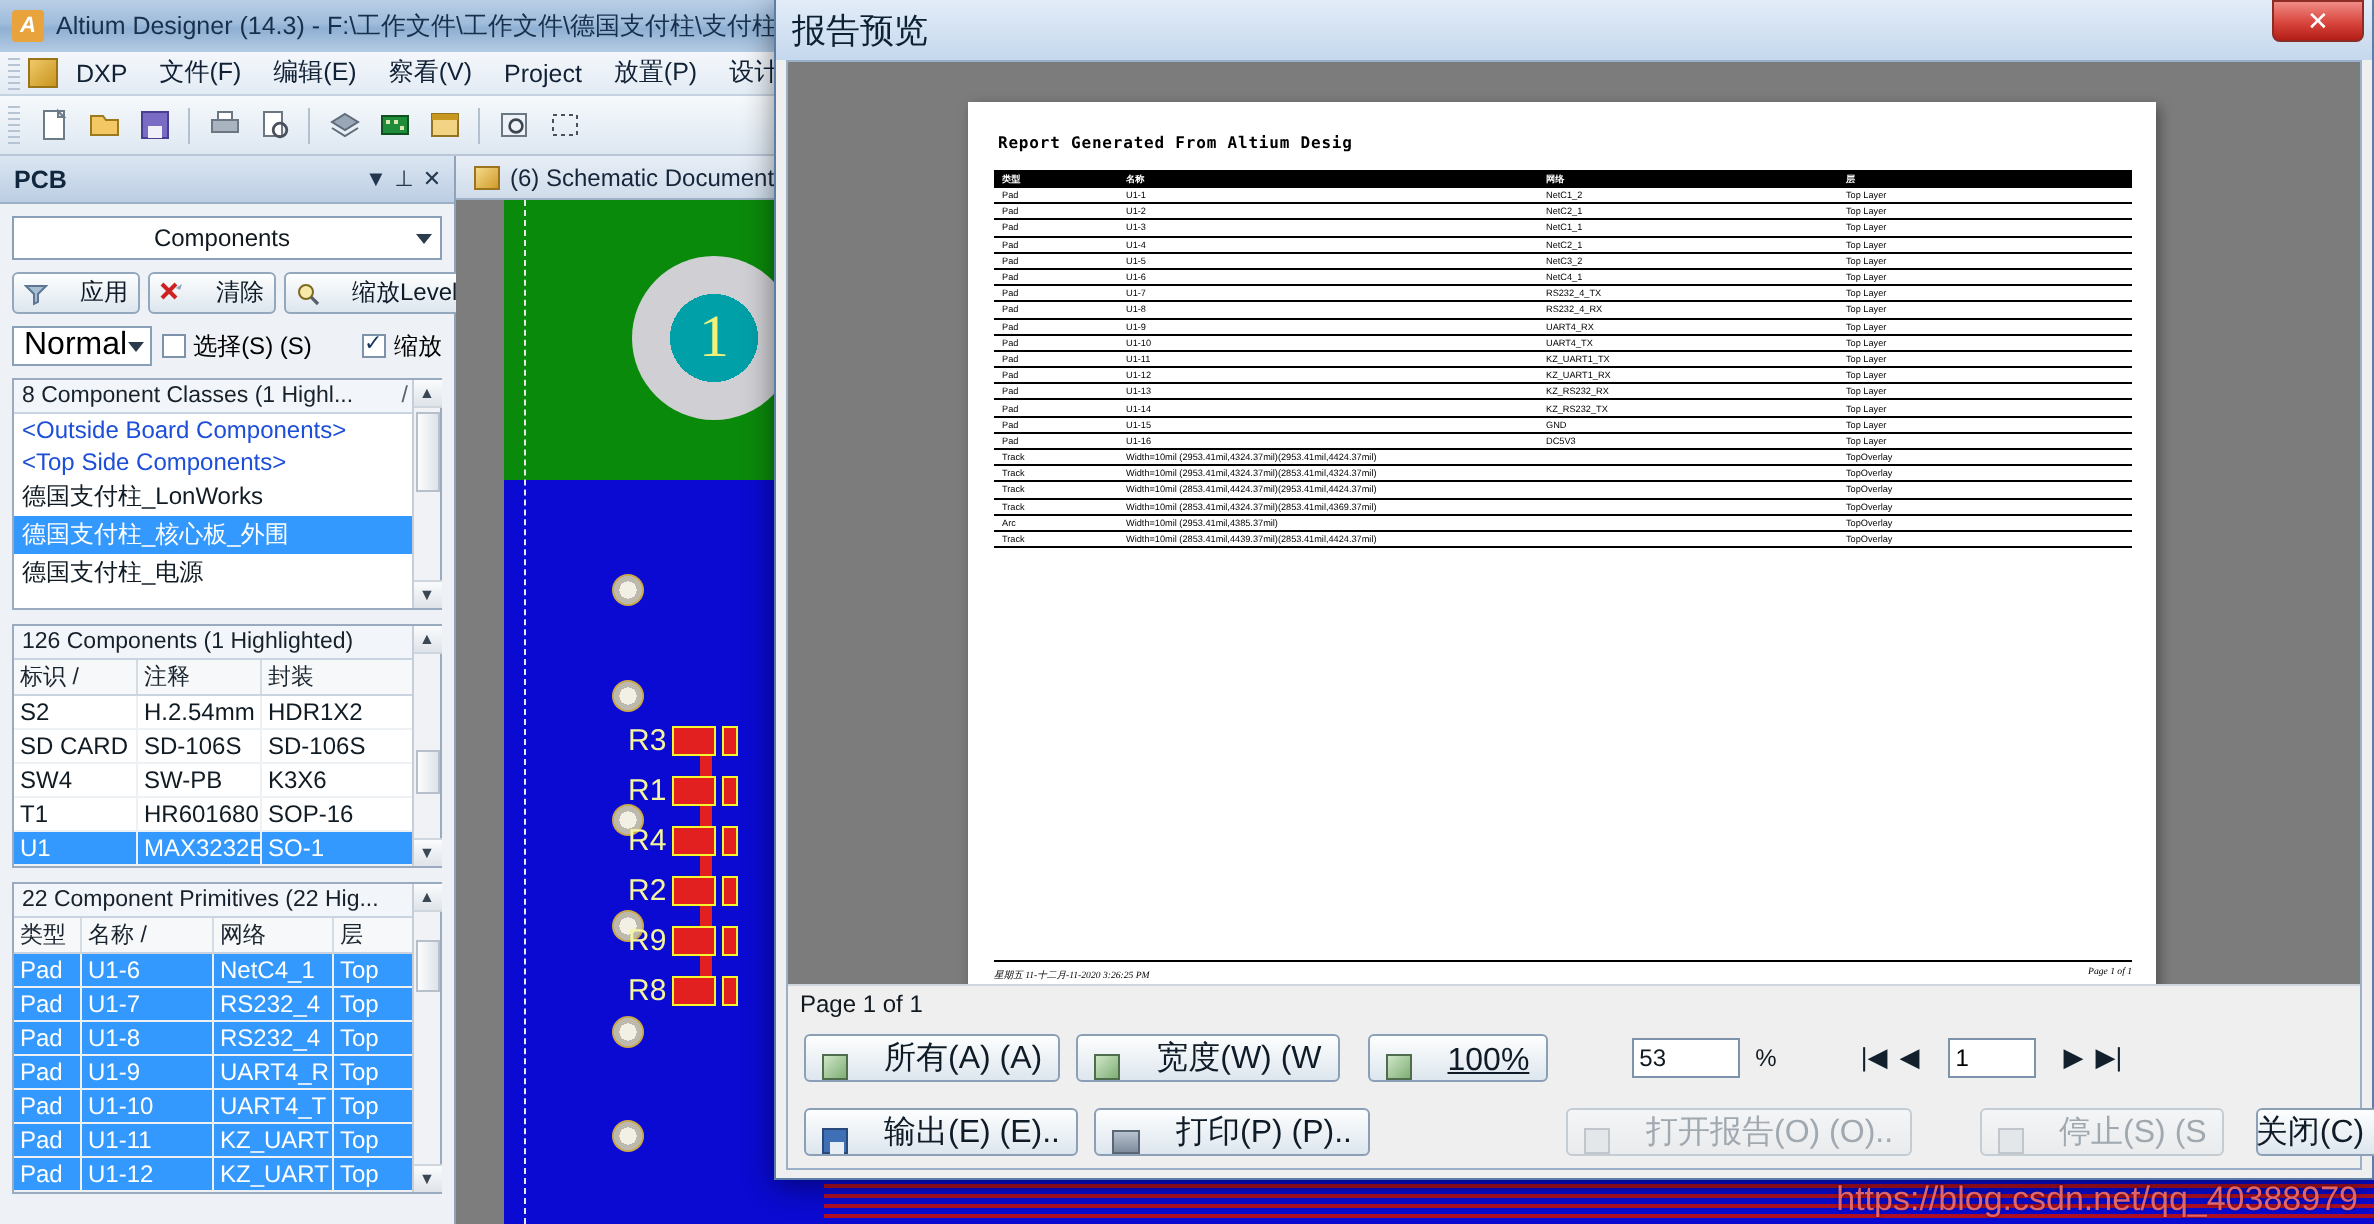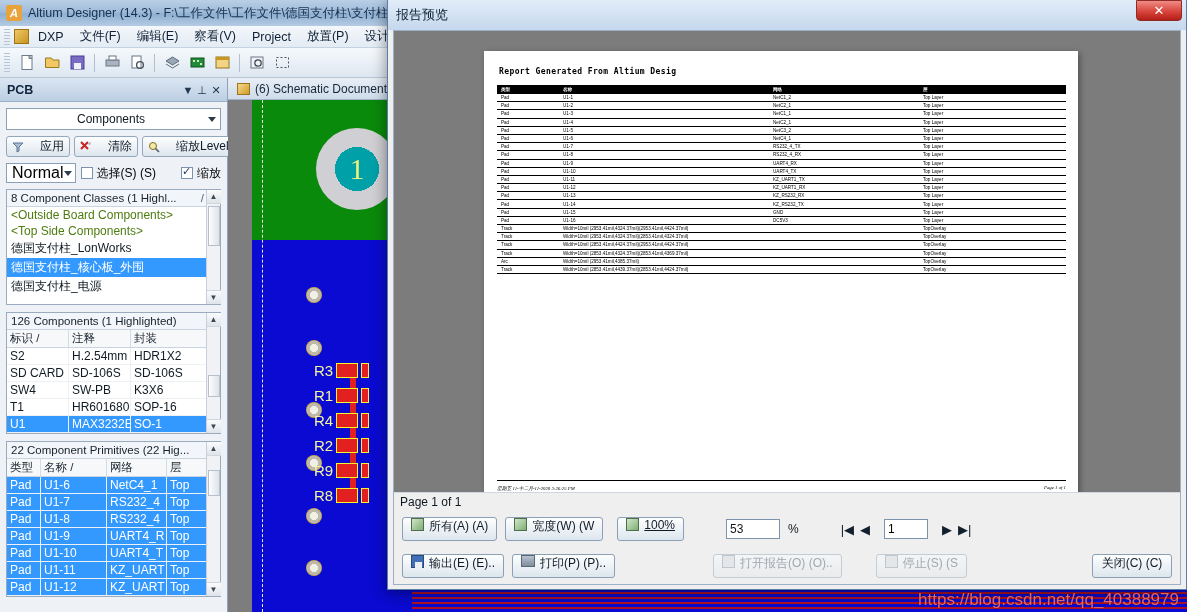--- a/index.html
+++ b/index.html
@@ -93,21 +93,21 @@
     margin-top: 6px; border: 1px solid #9aabbf; background: #fff; position: relative;
     display: flex; flex-direction: column;
   }
   .lb-head {
     font-size: 11.5px; color: #17212b; padding: 2px 4px;
     background: #f2f5f9; border-bottom: 1px solid #c9d4e0; display:flex;
   }
   .lb-head .sortmark { margin-left:auto; padding-right: 12px; color:#54636f; }
   .lb-rows { flex: 1; overflow: hidden; }
   .lb-row { font-size: 12px; padding: 1px 4px; color: #101b24; white-space: nowrap; }
-  .lb-row.dim { color: #4d7c0f; }
+  .lb-row.dim { color: #1d4ed8; }
   .lb-row.sel { background: #3399ff; color: #fff; }
 
   .vscroll {
     position:absolute; right:0; top:0; bottom:0; width: 14px;
     background:#f0f2f5; border-left:1px solid #c6cfd9;
     display:flex; flex-direction:column; align-items:center;
   }
   .vs-arrow { width:14px; height:14px; background: linear-gradient(to bottom,#fafbfc,#dfe4ea);
     border-bottom:1px solid #cfd6de; display:flex;align-items:center;justify-content:center;font-size:8px;color:#3a4754;}
   .vs-arrow.bot { border-bottom:none; border-top:1px solid #cfd6de; margin-top:auto; }
@@ -156,21 +156,21 @@
   .dlg {
     position:absolute; left:387px; top:0px; width:800px; height:590px;
     background:#efefef; border:1px solid #5a7ea8; border-top:none;
     box-shadow: 0 3px 14px rgba(0,0,0,.45);
   }
   .dlg-titlebar {
     height:30px; display:flex; align-items:center; padding-left:8px;
     background: linear-gradient(to bottom, rgba(224,236,250,.85), rgba(186,210,236,.8));
     position:relative;
   }
-  .dlg-title { font-size:13px; color:#0d2135; font-weight:normal; }
+  .dlg-title { font-size:17px; color:#0d2135; font-weight:normal; }
   .dlg-close {
     position:absolute; right:4px; top:0px; width:46px; height:21px;
     background: linear-gradient(to bottom,#f08b86,#d8453c 55%,#b31e16);
     border:1px solid #8c2c24; border-radius:0 0 4px 4px;
     color:#fff; font-size:13px; line-height:19px; text-align:center; cursor:pointer;
   }
   .dlg-body { position:absolute; left:5px; top:30px; right:5px; bottom:4px; background:#efefef;
               border:1px solid #9ab0c8; display:flex; flex-direction:column; }
 
   .preview-scroll { flex:1; background:#7c7c7c; position:relative; overflow:hidden; padding:10px 0 0 0; }
@@ -188,22 +188,22 @@
   .c1 { width:62px; flex:none; } .c2 { width:210px; flex:none; } .c3 { width:150px; flex:none; } .c4 { flex:1; }
   .rep-footline { position:absolute; left:13px; right:12px; bottom:18px; border-top:1px solid #000; }
   .rep-foot { position:absolute; left:13px; right:12px; bottom:8px; display:flex; font-size:4.8px;
               font-style:italic; color:#000; font-family:"Liberation Serif", serif; }
   .rep-foot .right { margin-left:auto; }
 
   .page-status { height:18px; background:#efefef; display:flex; align-items:center; padding-left:6px;
                  font-size:12px; color:#101820; border-top:1px solid #cfd6de; }
   .ctl-row { height:38px; display:flex; align-items:center; padding:0 8px; gap:8px; background:#efefef; }
   .dlg-btn {
-    height:24px; border:1px solid #8ba0b6; border-radius:3px; display:flex; align-items:flex-start; gap:5px;
-    padding:0 8px; font-size:12px; color:#0f1b27; background:linear-gradient(to bottom,#fdfefe,#dde6ee); cursor:default;
+    height:24px; border:1px solid #8ba0b6; border-radius:3px; display:flex; align-items:flex-end; gap:18px;
+    padding:0 8px; font-size:16px; color:#0f1b27; background:linear-gradient(to bottom,#fdfefe,#dde6ee); cursor:default;
     white-space:nowrap;
   }
   .dlg-btn.disabled { color:#a0a8b0; border-color:#c4ccd4; background:linear-gradient(to bottom,#f4f5f6,#e9ebed); }
   .zoom-input { width:54px; height:20px; border:1px solid #7d93ab; background:#fff; font-size:12px;
                 padding:1px 3px; color:#101820; }
   .pct { font-size:12px; color:#101820; }
   .nav { display:flex; align-items:center; gap:6px; margin-left:34px; }
   .nav span { font-size:13px; color:#12202e; cursor:pointer; }
   .pg-input { width:44px; height:20px; border:1px solid #7d93ab; background:#fff; font-size:12px; padding:1px 3px; }
   .btm-row { height:36px; display:flex; align-items:center; padding:0 8px; gap:8px; }

